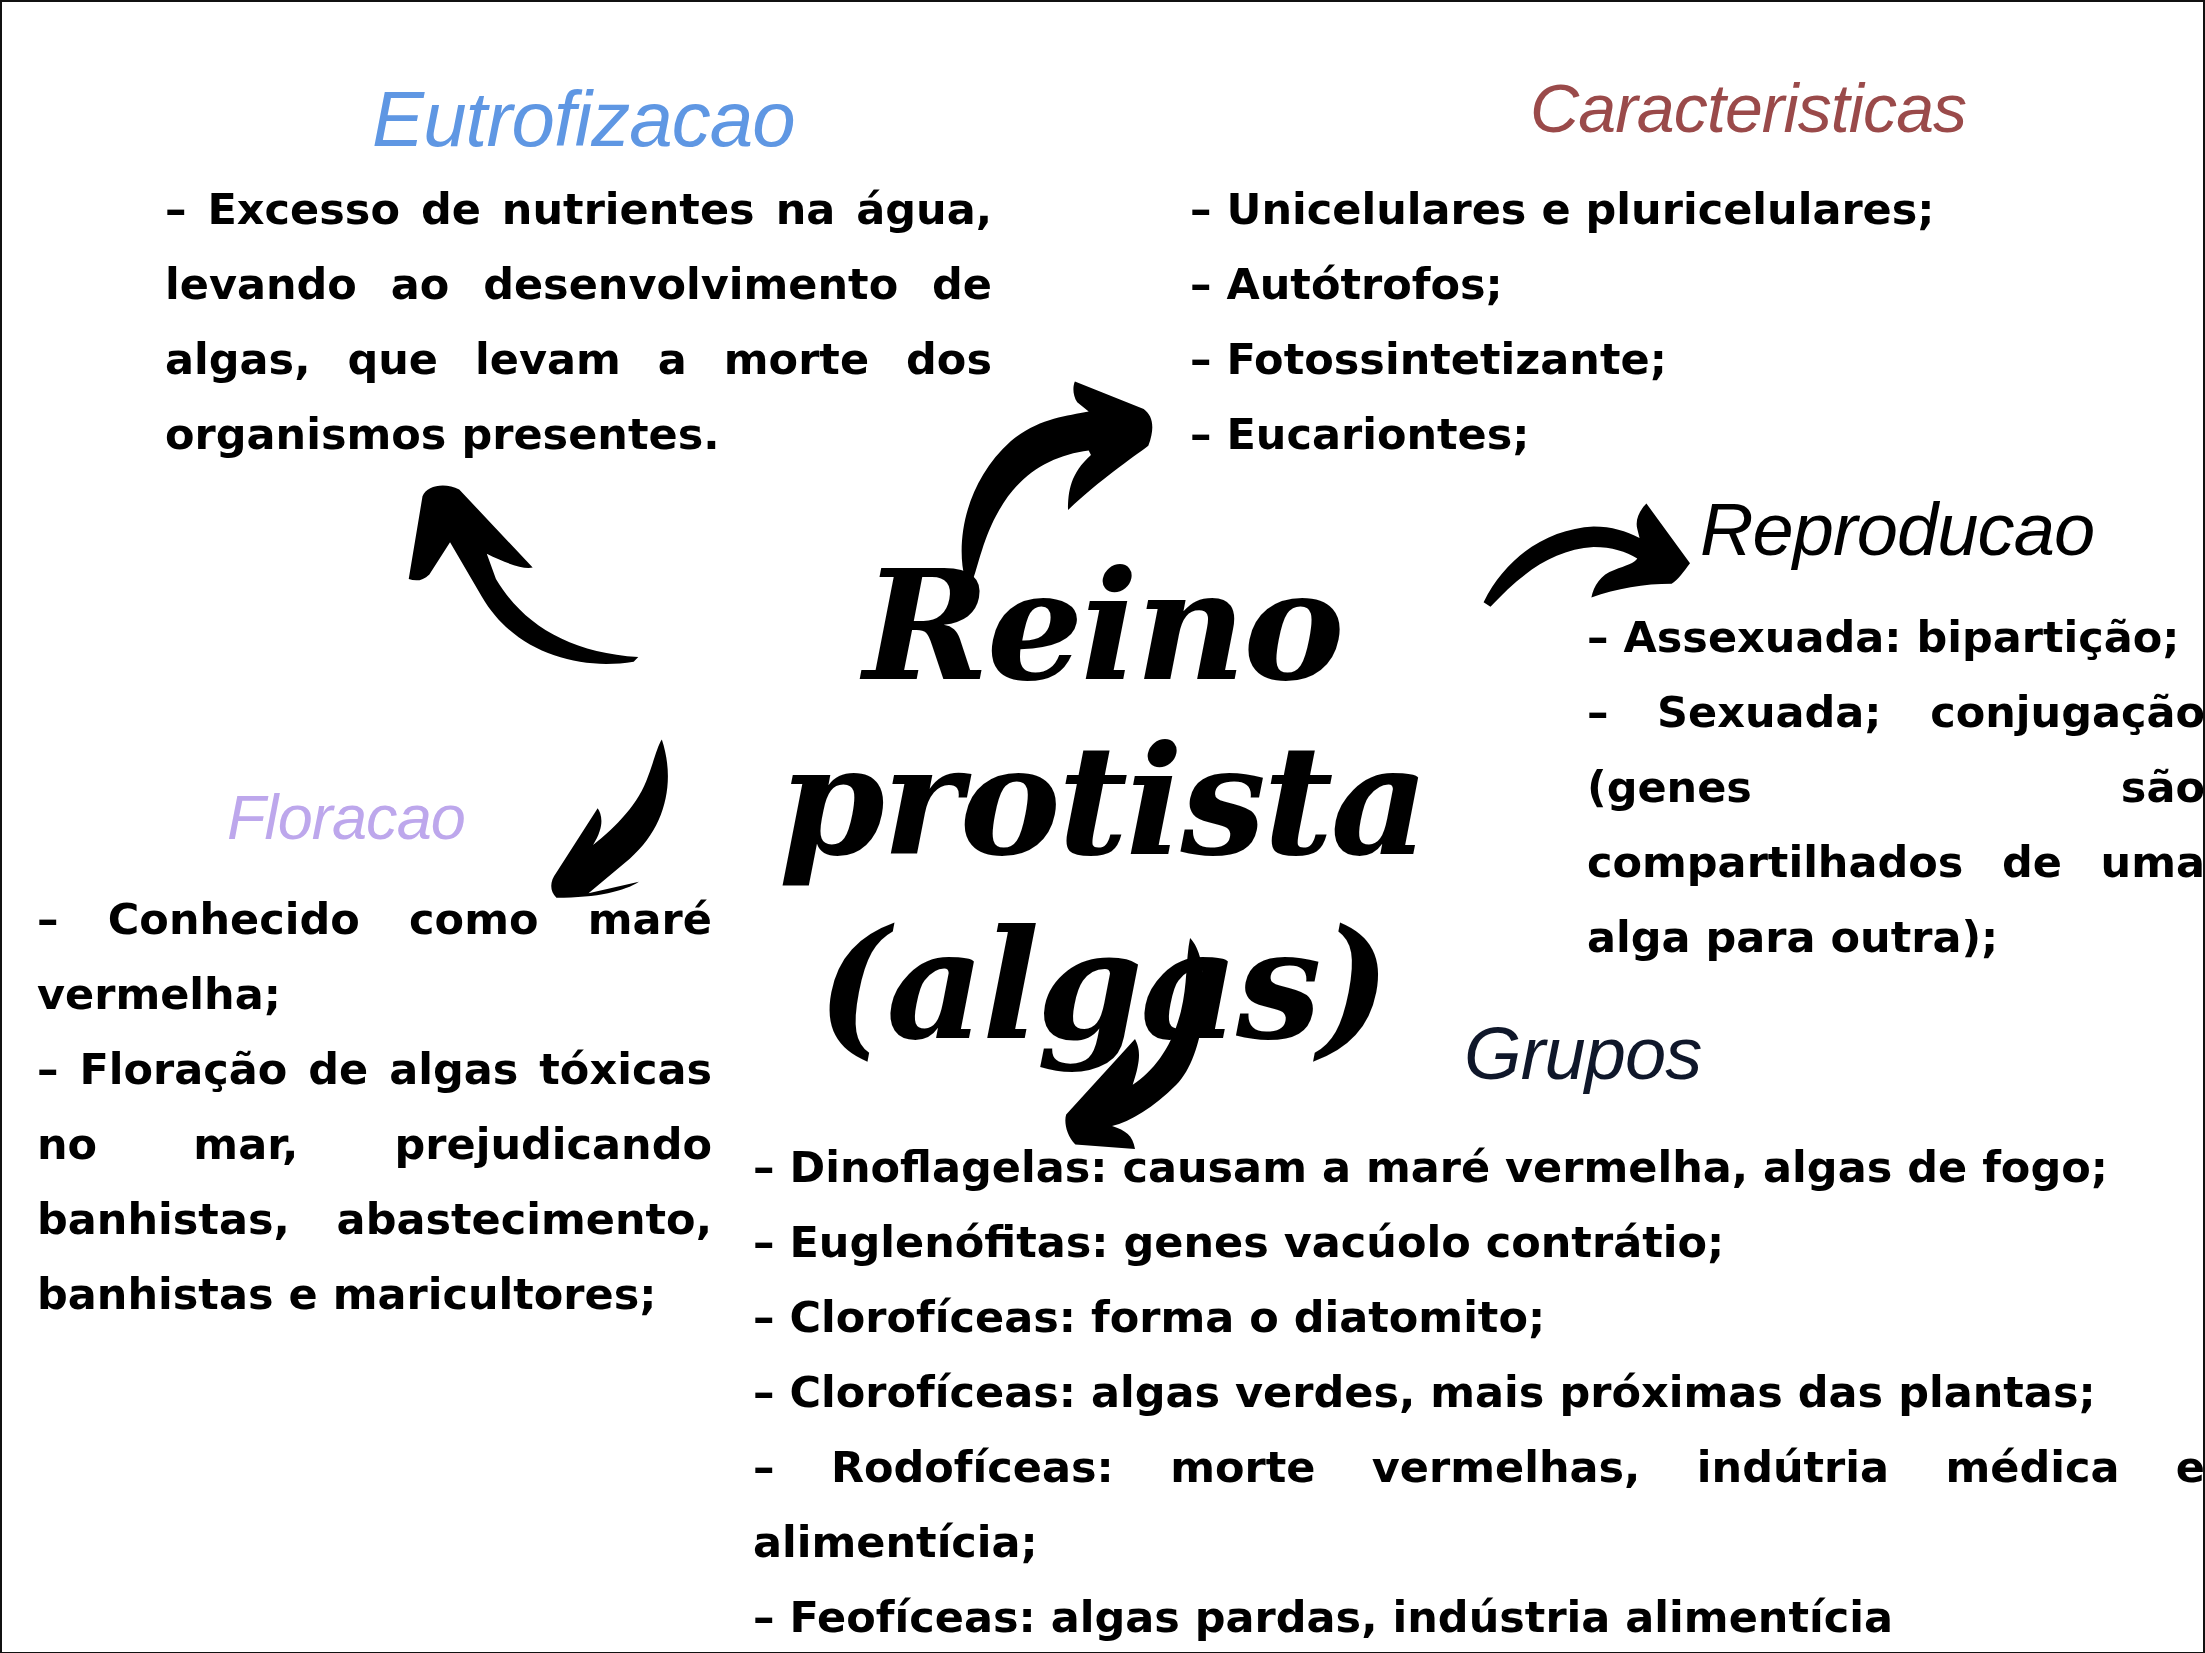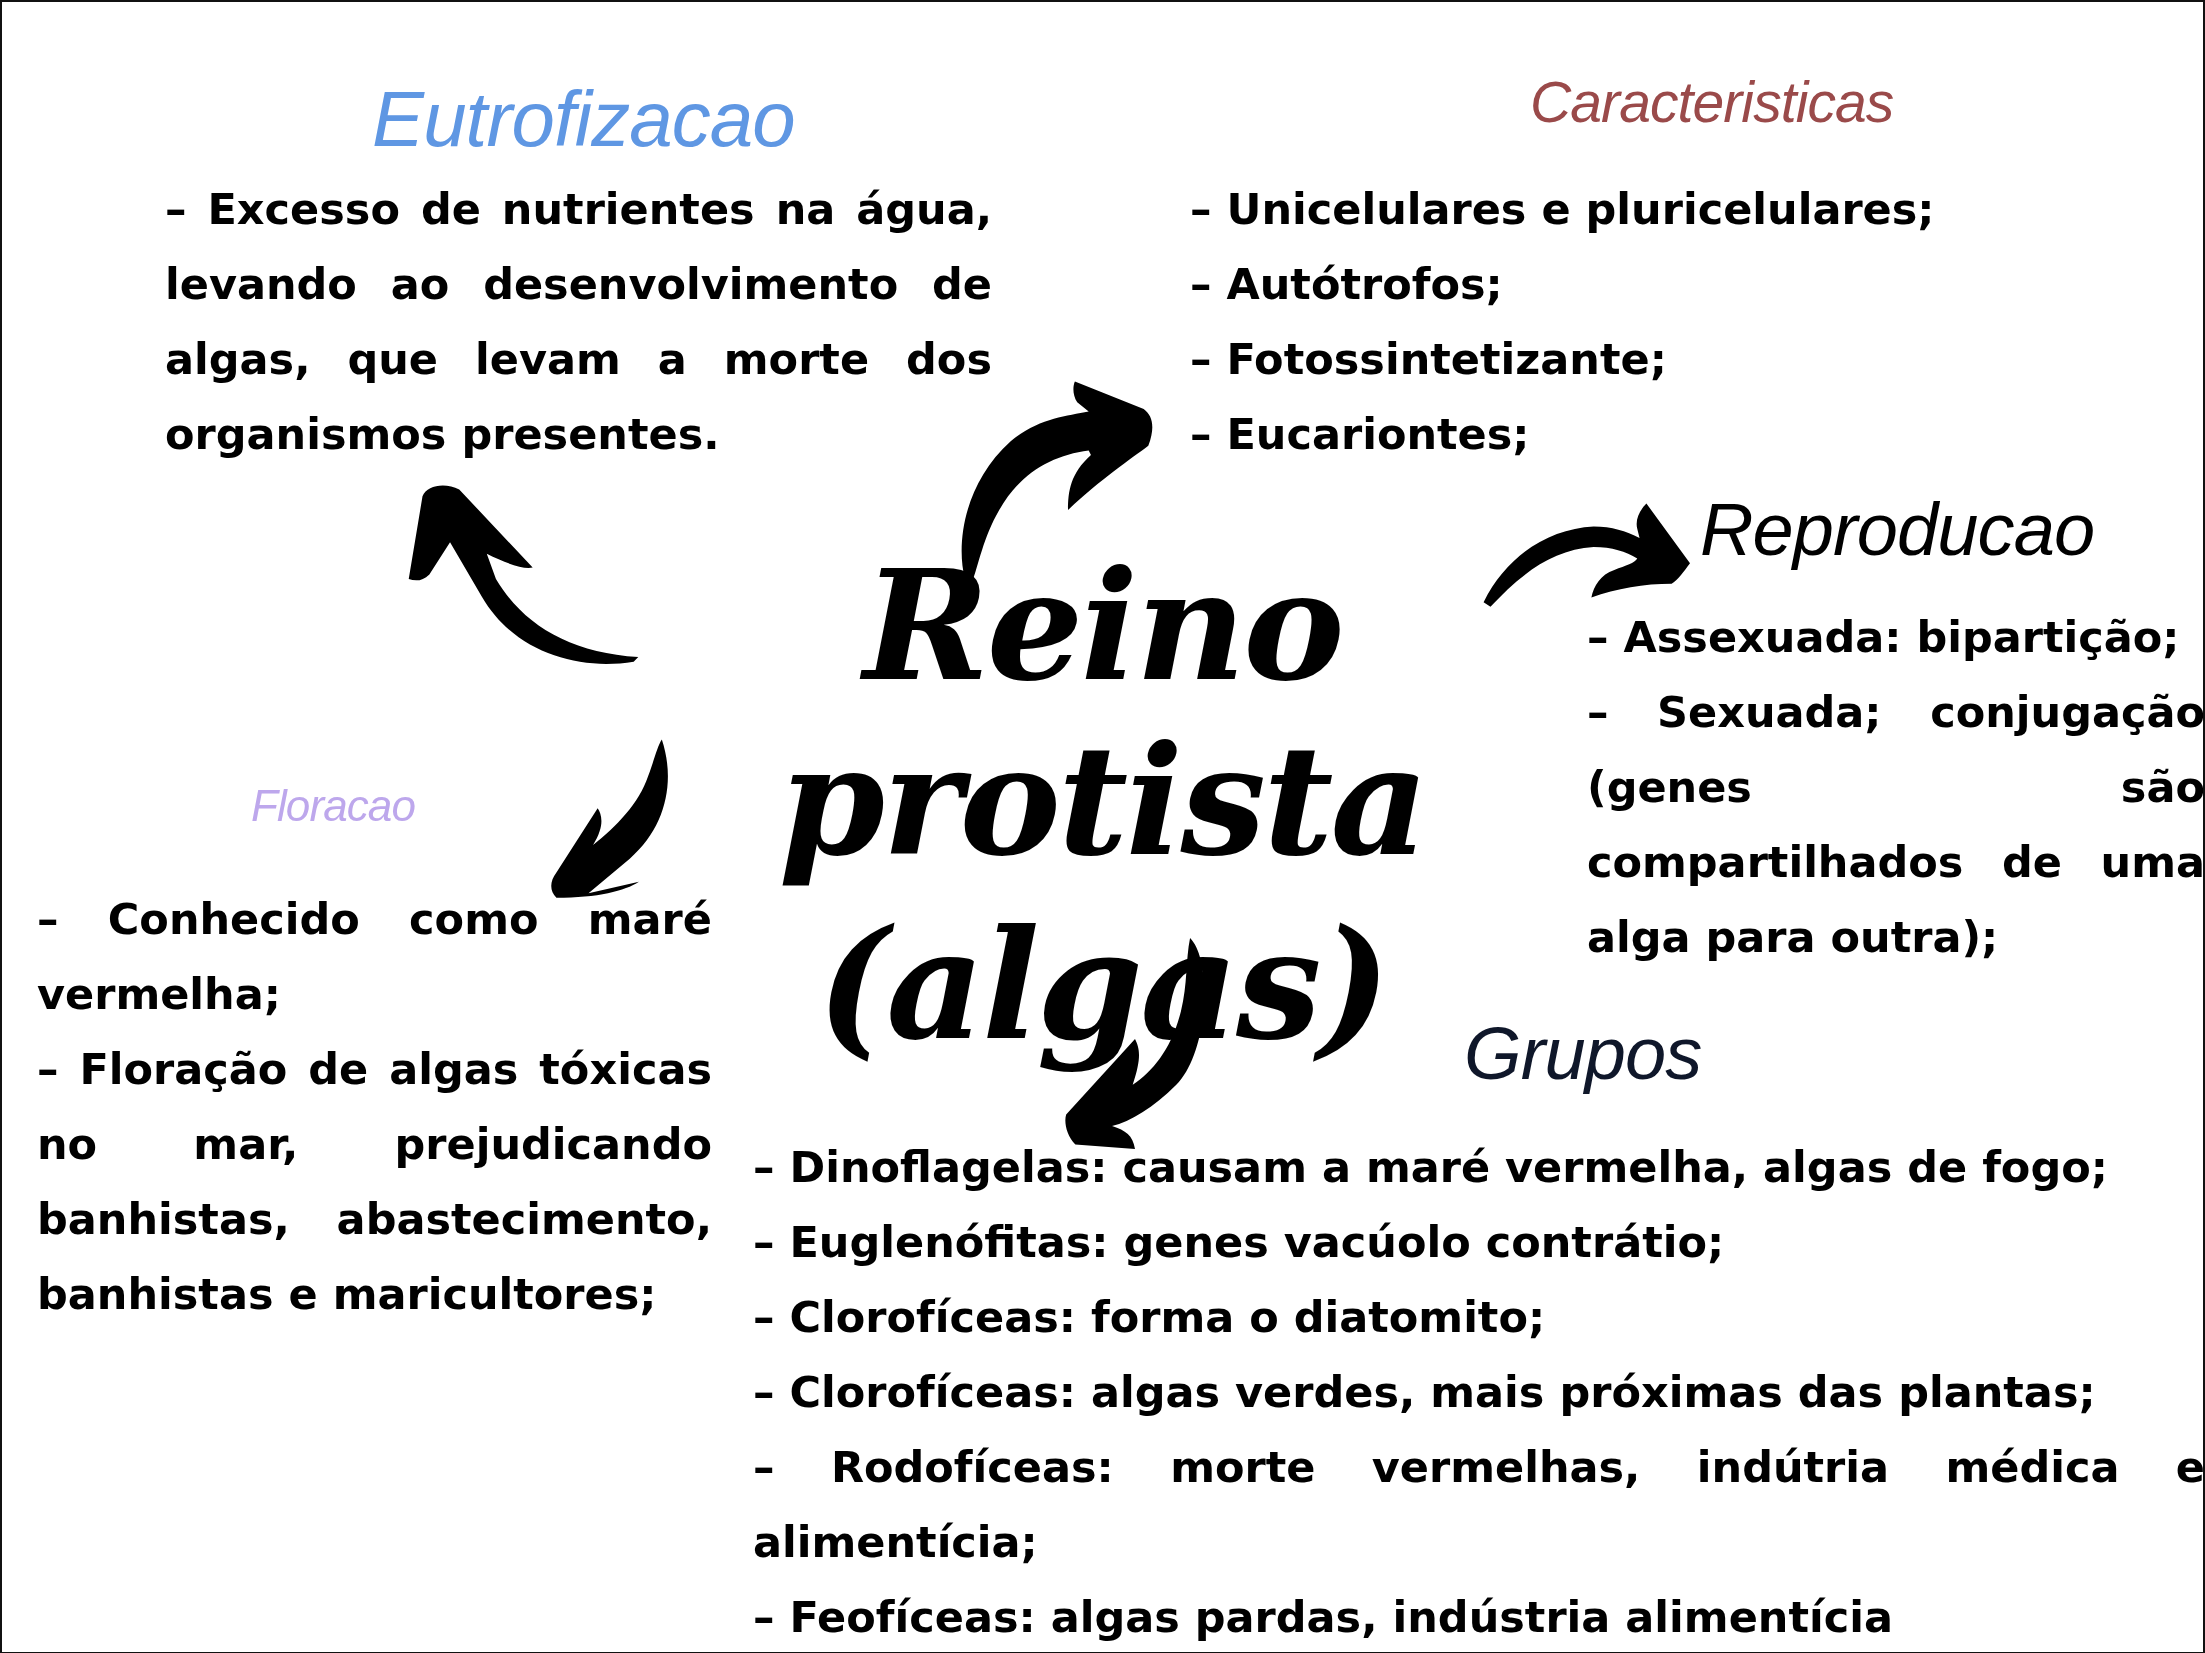--- a/index.html
+++ b/index.html
@@ -24,38 +24,38 @@
 </div>
 
 <div class="script" style="left:372px; top:74px; font-size:78px; color:#5f97e3;">Eutrofizacao</div>
 <div class="body-text justify" style="left:165px; top:172px; width:827px;">
   <span class="line">– Excesso de nutrientes na água,</span>
   <span class="line">levando ao desenvolvimento de</span>
   <span class="line">algas, que levam a morte dos</span>
   <span class="line last">organismos presentes.</span>
 </div>
 
-<div class="script" style="left:1530px; top:69px; font-size:57px; color:#9a4a4a;">Caracteristicas</div>
+<div class="script" style="left:1530px; top:69px; font-size:68px; color:#9a4a4a;">Caracteristicas</div>
 <div class="body-text" style="left:1190px; top:172px; width:919px;">
   <span class="line">– Unicelulares e pluricelulares;</span>
   <span class="line">– Autótrofos;</span>
   <span class="line">– Fotossintetizante;</span>
   <span class="line">– Eucariontes;</span>
 </div>
 
 <div class="script" style="left:1700px; top:487px; font-size:74px; color:#000000;">Reproducao</div>
 <div class="body-text justify" style="left:1587px; top:600px; width:618px;">
   <span class="line" style="text-align-last:left;">– Assexuada: bipartição;</span>
   <span class="line">– Sexuada; conjugação</span>
   <span class="line">(genes são</span>
   <span class="line">compartilhados de uma</span>
   <span class="line last">alga para outra);</span>
 </div>
 
-<div class="script" style="left:227px; top:781px; font-size:44px; color:#bda7ec;margin-left:24px;">Floracao</div>
+<div class="script" style="left:227px; top:781px; font-size:63px; color:#bda7ec;">Floracao</div>
 <div class="body-text justify" style="left:37px; top:882px; width:675px;">
   <span class="line">– Conhecido como maré</span>
   <span class="line last">vermelha;</span>
   <span class="line">– Floração de algas tóxicas</span>
   <span class="line">no mar, prejudicando</span>
   <span class="line">banhistas, abastecimento,</span>
   <span class="line last">banhistas e maricultores;</span>
 </div>
 
 <div class="script" style="left:1464px; top:1011px; font-size:74px; color:#0f172a;">Grupos</div>

